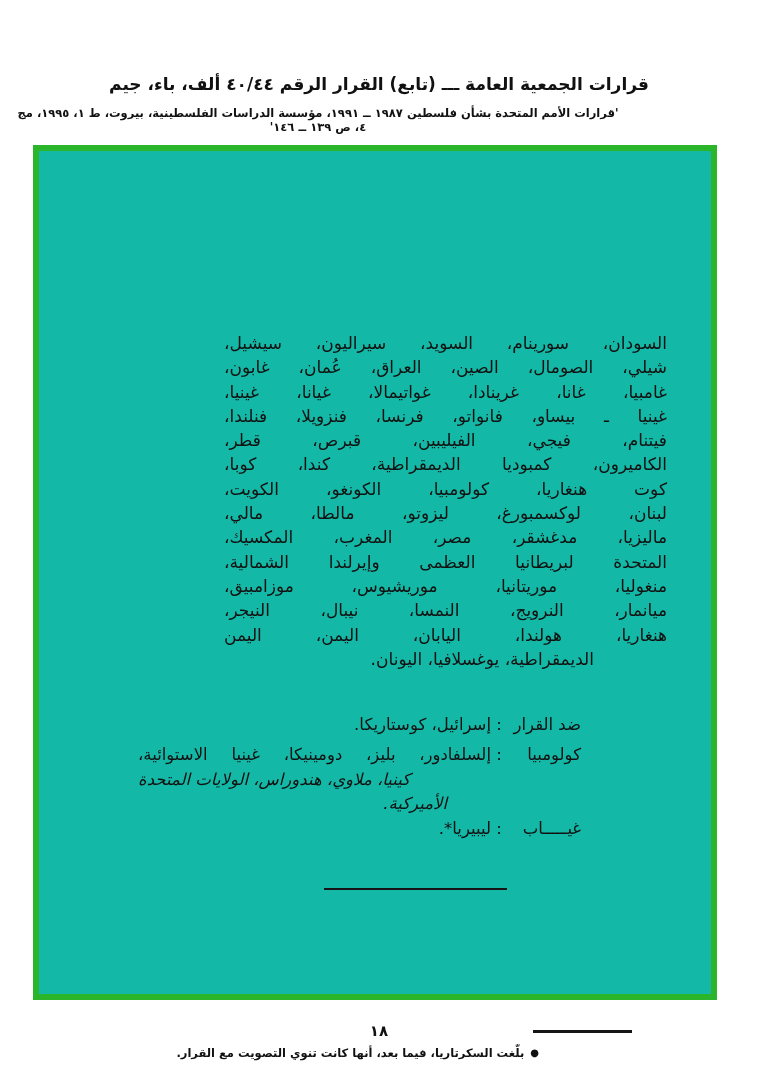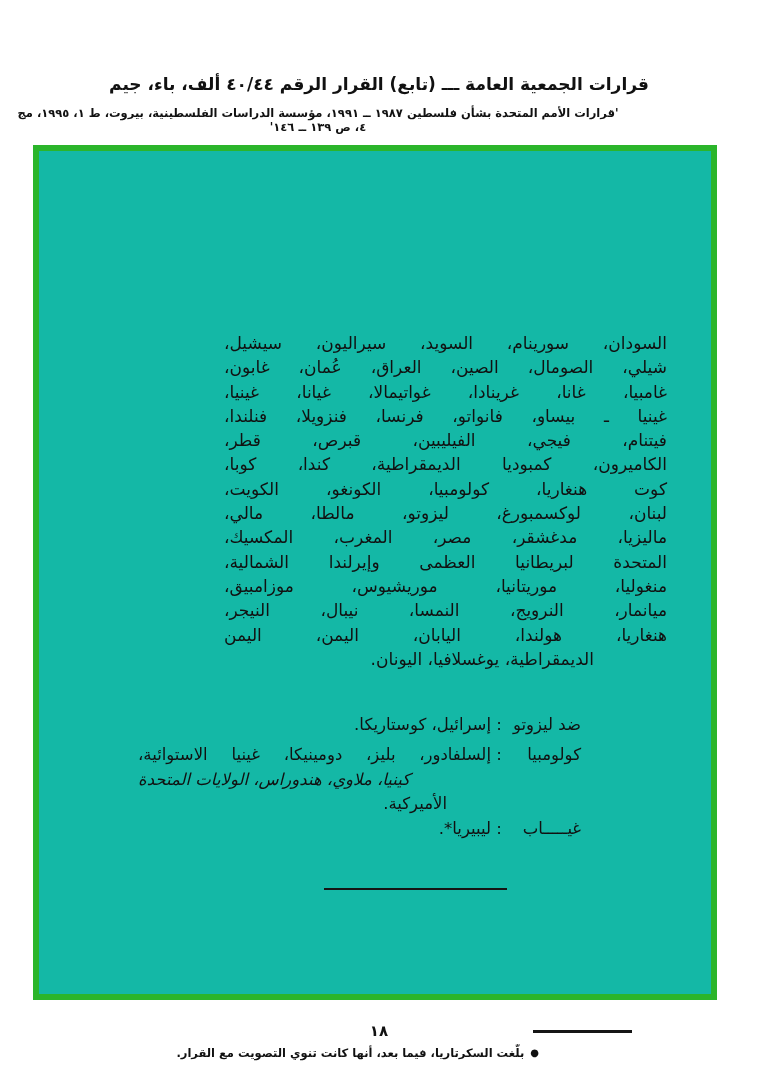--- a/index.html
+++ b/index.html
@@ -79,25 +79,25 @@
       <div class="cline">لبنان، لوكسمبورغ، ليزوتو، مالطا، مالي،</div>
       <div class="cline">ماليزيا، مدغشقر، مصر، المغرب، المكسيك،</div>
       <div class="cline">المتحدة لبريطانيا العظمى وإيرلندا الشمالية،</div>
       <div class="cline">منغوليا، موريتانيا، موريشيوس، موزامبيق،</div>
       <div class="cline">ميانمار، النرويج، النمسا، نيبال، النيجر،</div>
       <div class="cline">هنغاريا، هولندا، اليابان، اليمن، اليمن</div>
       <div class="cline cline-last">الديمقراطية، يوغسلافيا، اليونان.</div>
     </div>
 
     <div class="vrow vrow-against">
-      <span class="vlabel">ضد ليزوتو</span><span class="vcolon">:</span><span class="vvalue">إسرائيل، كوستاريكا.</span>
+      <span class="vlabel">ضد القرار</span><span class="vcolon">:</span><span class="vvalue">إسرائيل، كوستاريكا.</span>
     </div>
 
     <div class="vrow vrow-abstain">
-      <span class="vlabel">كولومبيا</span><span class="vcolon">:</span><span class="vvalue"><span class="abst-1" style="display:block;">إلسلفادور، بليز، دومينيكا، غينيا الاستوائية،</span><span class="abst-2" style="display:block;">كينيا، ملاوي، هندوراس، الولايات المتحدة</span><span class="abst-3" style="display:block;">الأميركية.</span></span>
+      <span class="vlabel">كولومبيا</span><span class="vcolon">:</span><span class="vvalue"><span class="abst-1" style="display:block;">إلسلفادور، بليز، دومينيكا، غينيا الاستوائية،</span><span class="abst-2" style="display:block;">كينيا، ملاوي، هندوراس، الولايات المتحدة</span><span class="abst-3" style="display:block;font-style:italic;">الأميركية.</span></span>
     </div>
 
     <div class="vrow vrow-absent">
       <span class="vlabel">غيـــــاب</span><span class="vcolon">:</span><span class="vvalue">ليبيريا*.</span>
     </div>
 
     <div class="divider"></div>
 
     <div class="fn-rule"></div>
     <div class="footnote">

